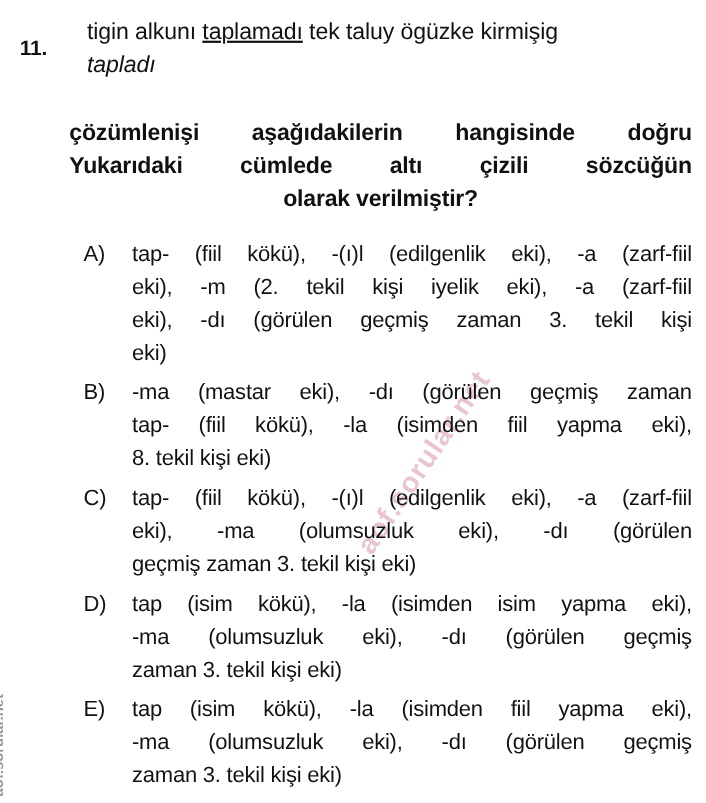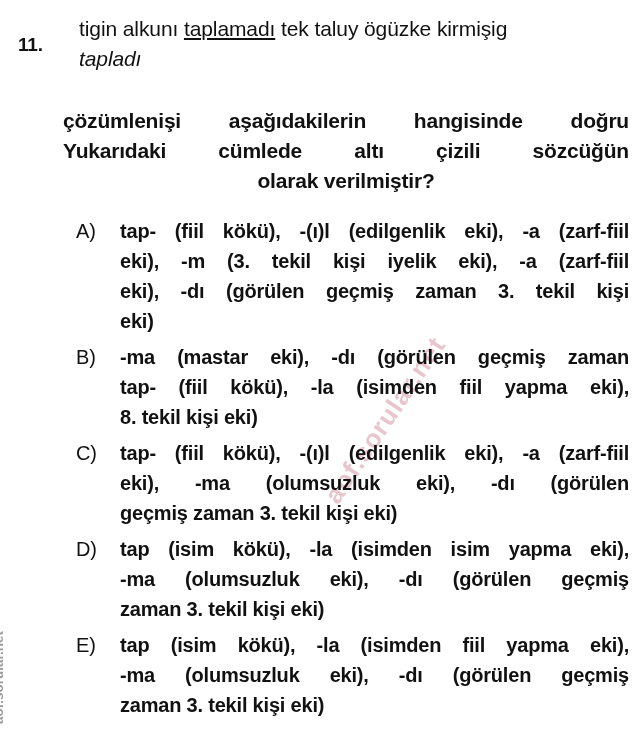--- a/index.html
+++ b/index.html
@@ -124,21 +124,20 @@
     letter-spacing: -0.2px;
   }
   .opt-text {
     margin-left: 120px;
     width: 509px;
     font-size: 20px;
     line-height: 30px;
     text-align: justify;
     text-justify: inter-word;
     letter-spacing: -0.2px;
-    font-weight: bold;
   }
   .opt-text .ln { display: block; }
   .opt-text .ln.j {
     text-align: justify;
     text-align-last: justify;
   }
 </style>
 </head>
 <body>
 
@@ -161,21 +160,21 @@
       <span style="display:block;text-align:justify;text-align-last:justify;">Yukarıdaki cümlede altı çizili sözcüğün</span>
       <span class="lastline" style="display:block;">olarak verilmiştir?</span>
     </div>
 
     <div class="options">
 
       <div class="option">
         <span class="opt-letter">A)</span>
         <div class="opt-text">
           <span class="ln j">tap- (fiil kökü), -(ı)l (edilgenlik eki), -a (zarf-fiil</span>
-          <span class="ln j">eki), -m (3. tekil kişi iyelik eki), -a (zarf-fiil</span>
+          <span class="ln j">eki), -m (2. tekil kişi iyelik eki), -a (zarf-fiil</span>
           <span class="ln j">eki), -dı (görülen geçmiş zaman 3. tekil kişi</span>
           <span class="ln">eki)</span>
         </div>
       </div>
 
       <div class="option">
         <span class="opt-letter">B)</span>
         <div class="opt-text">
           <span class="ln j">-ma (mastar eki), -dı (görülen geçmiş zaman</span>
           <span class="ln j">tap- (fiil kökü), -la (isimden fiil yapma eki),</span>

